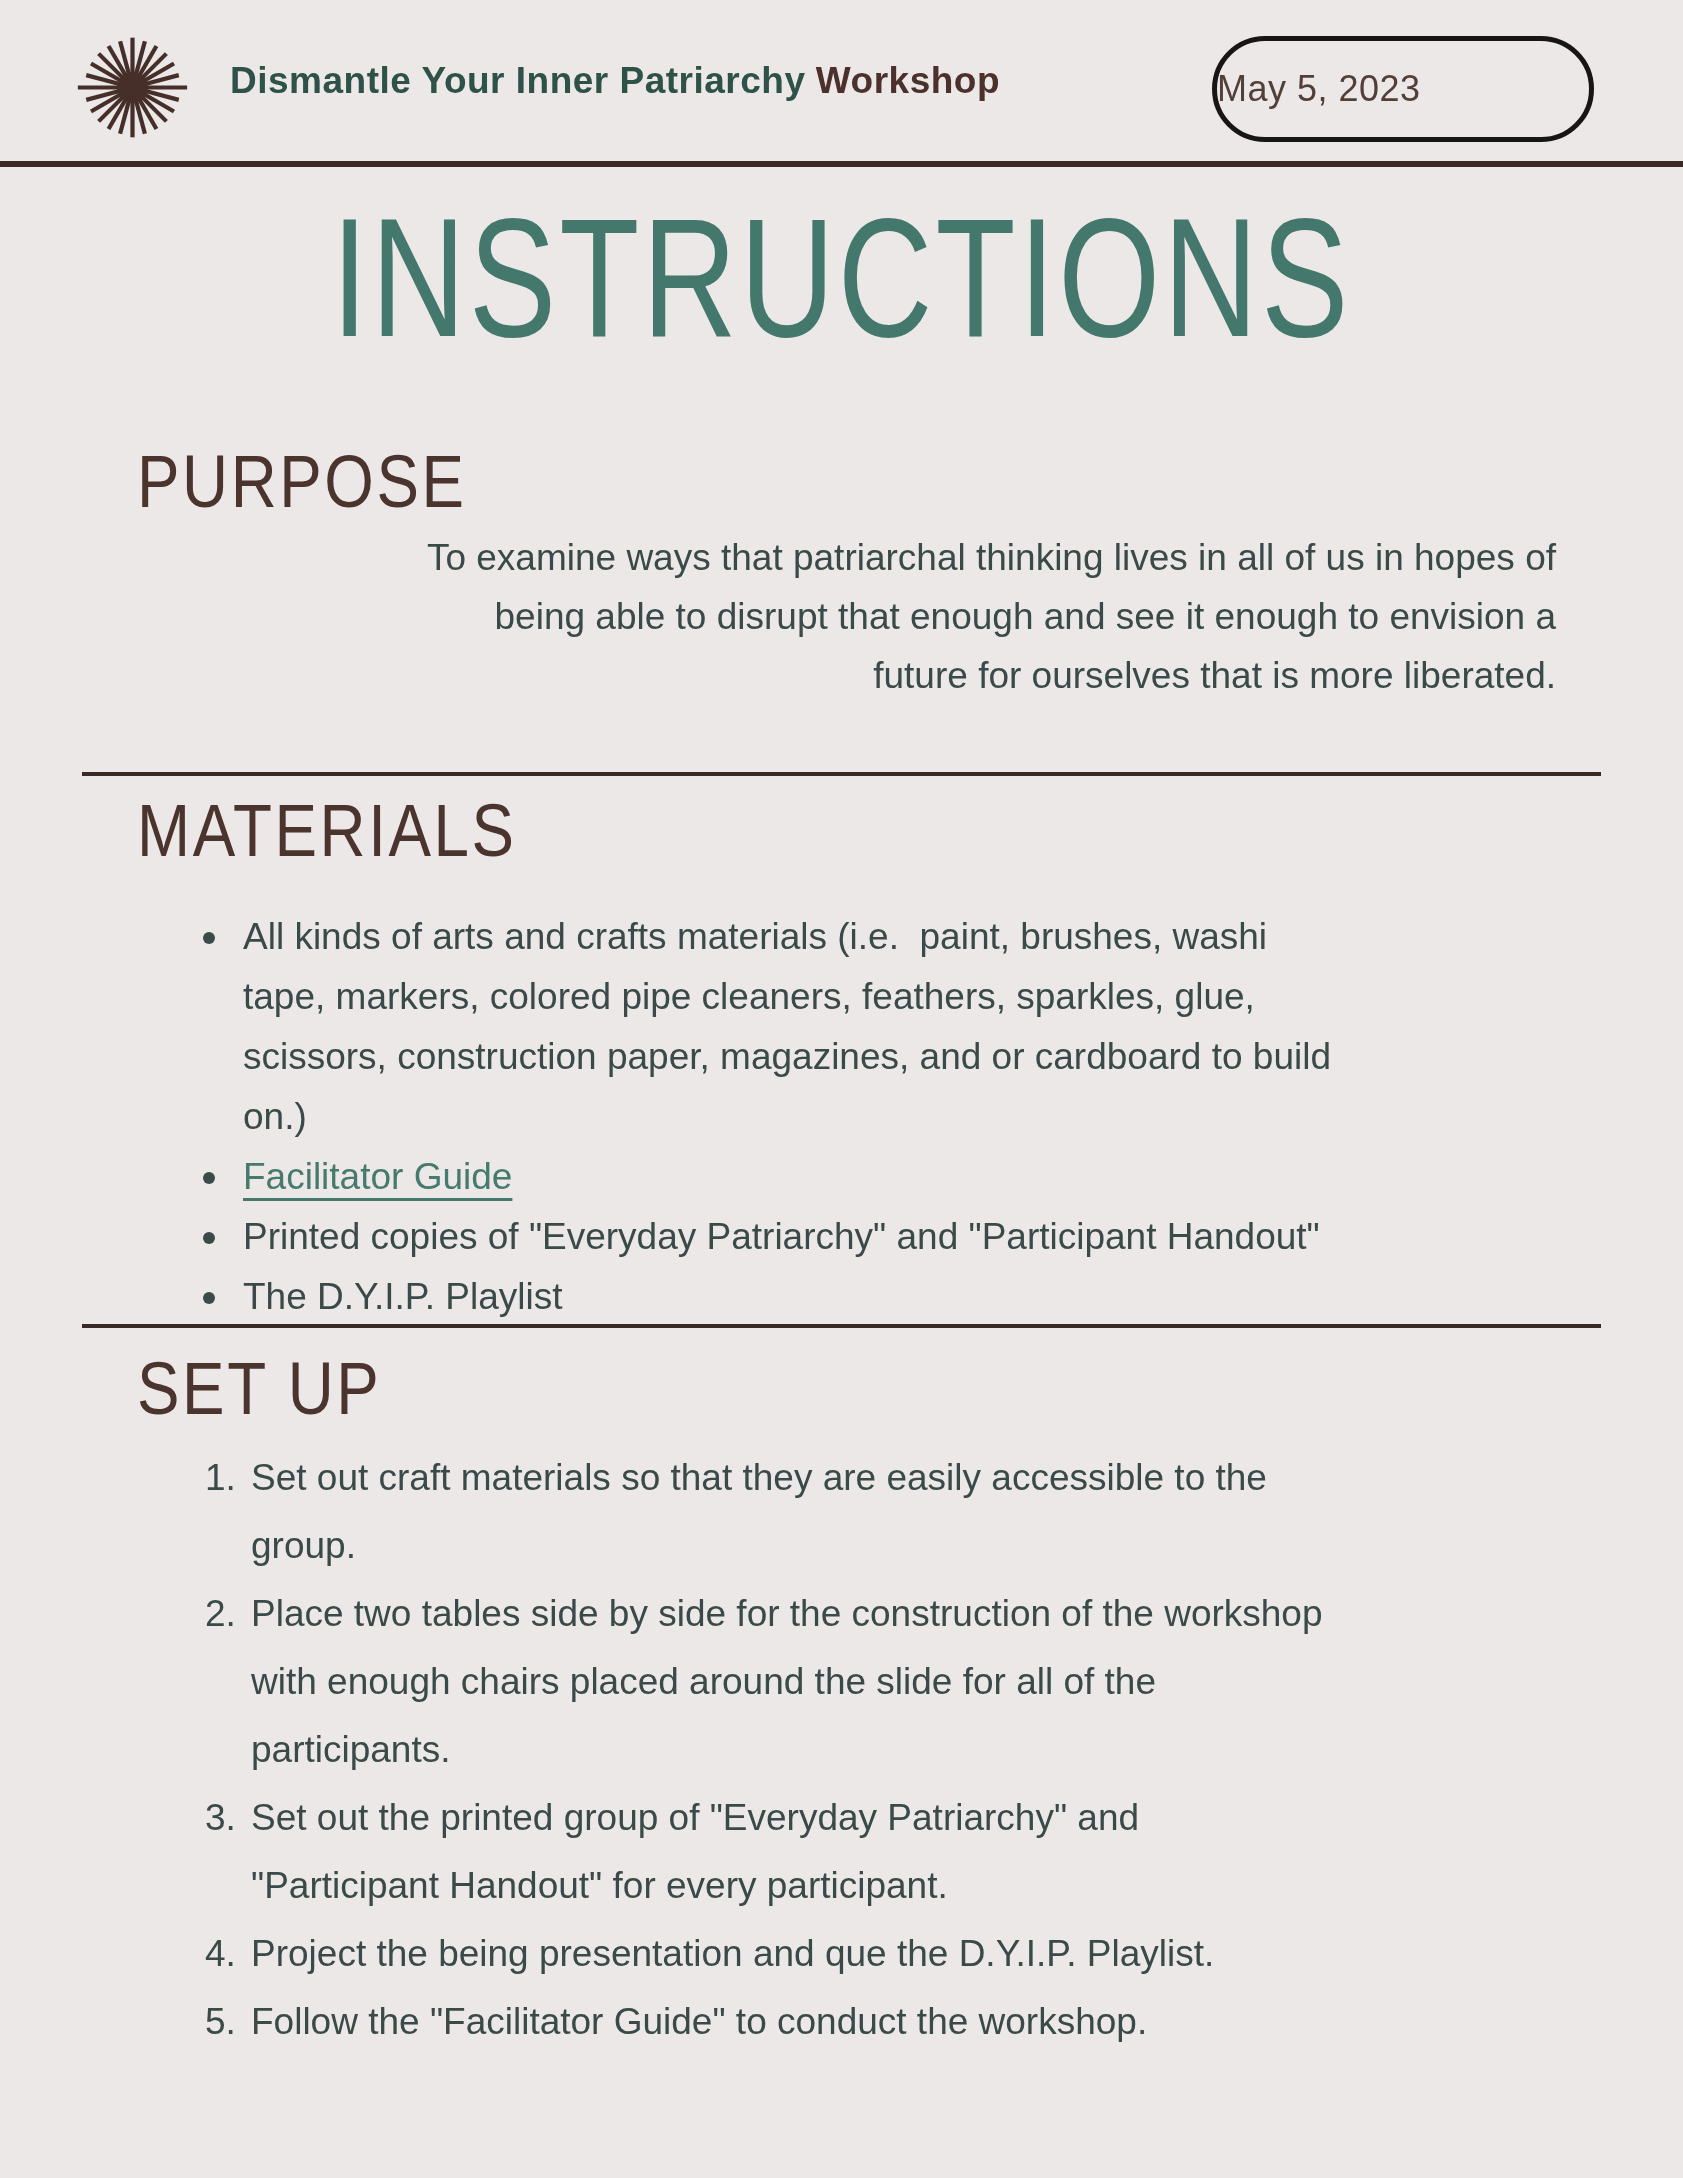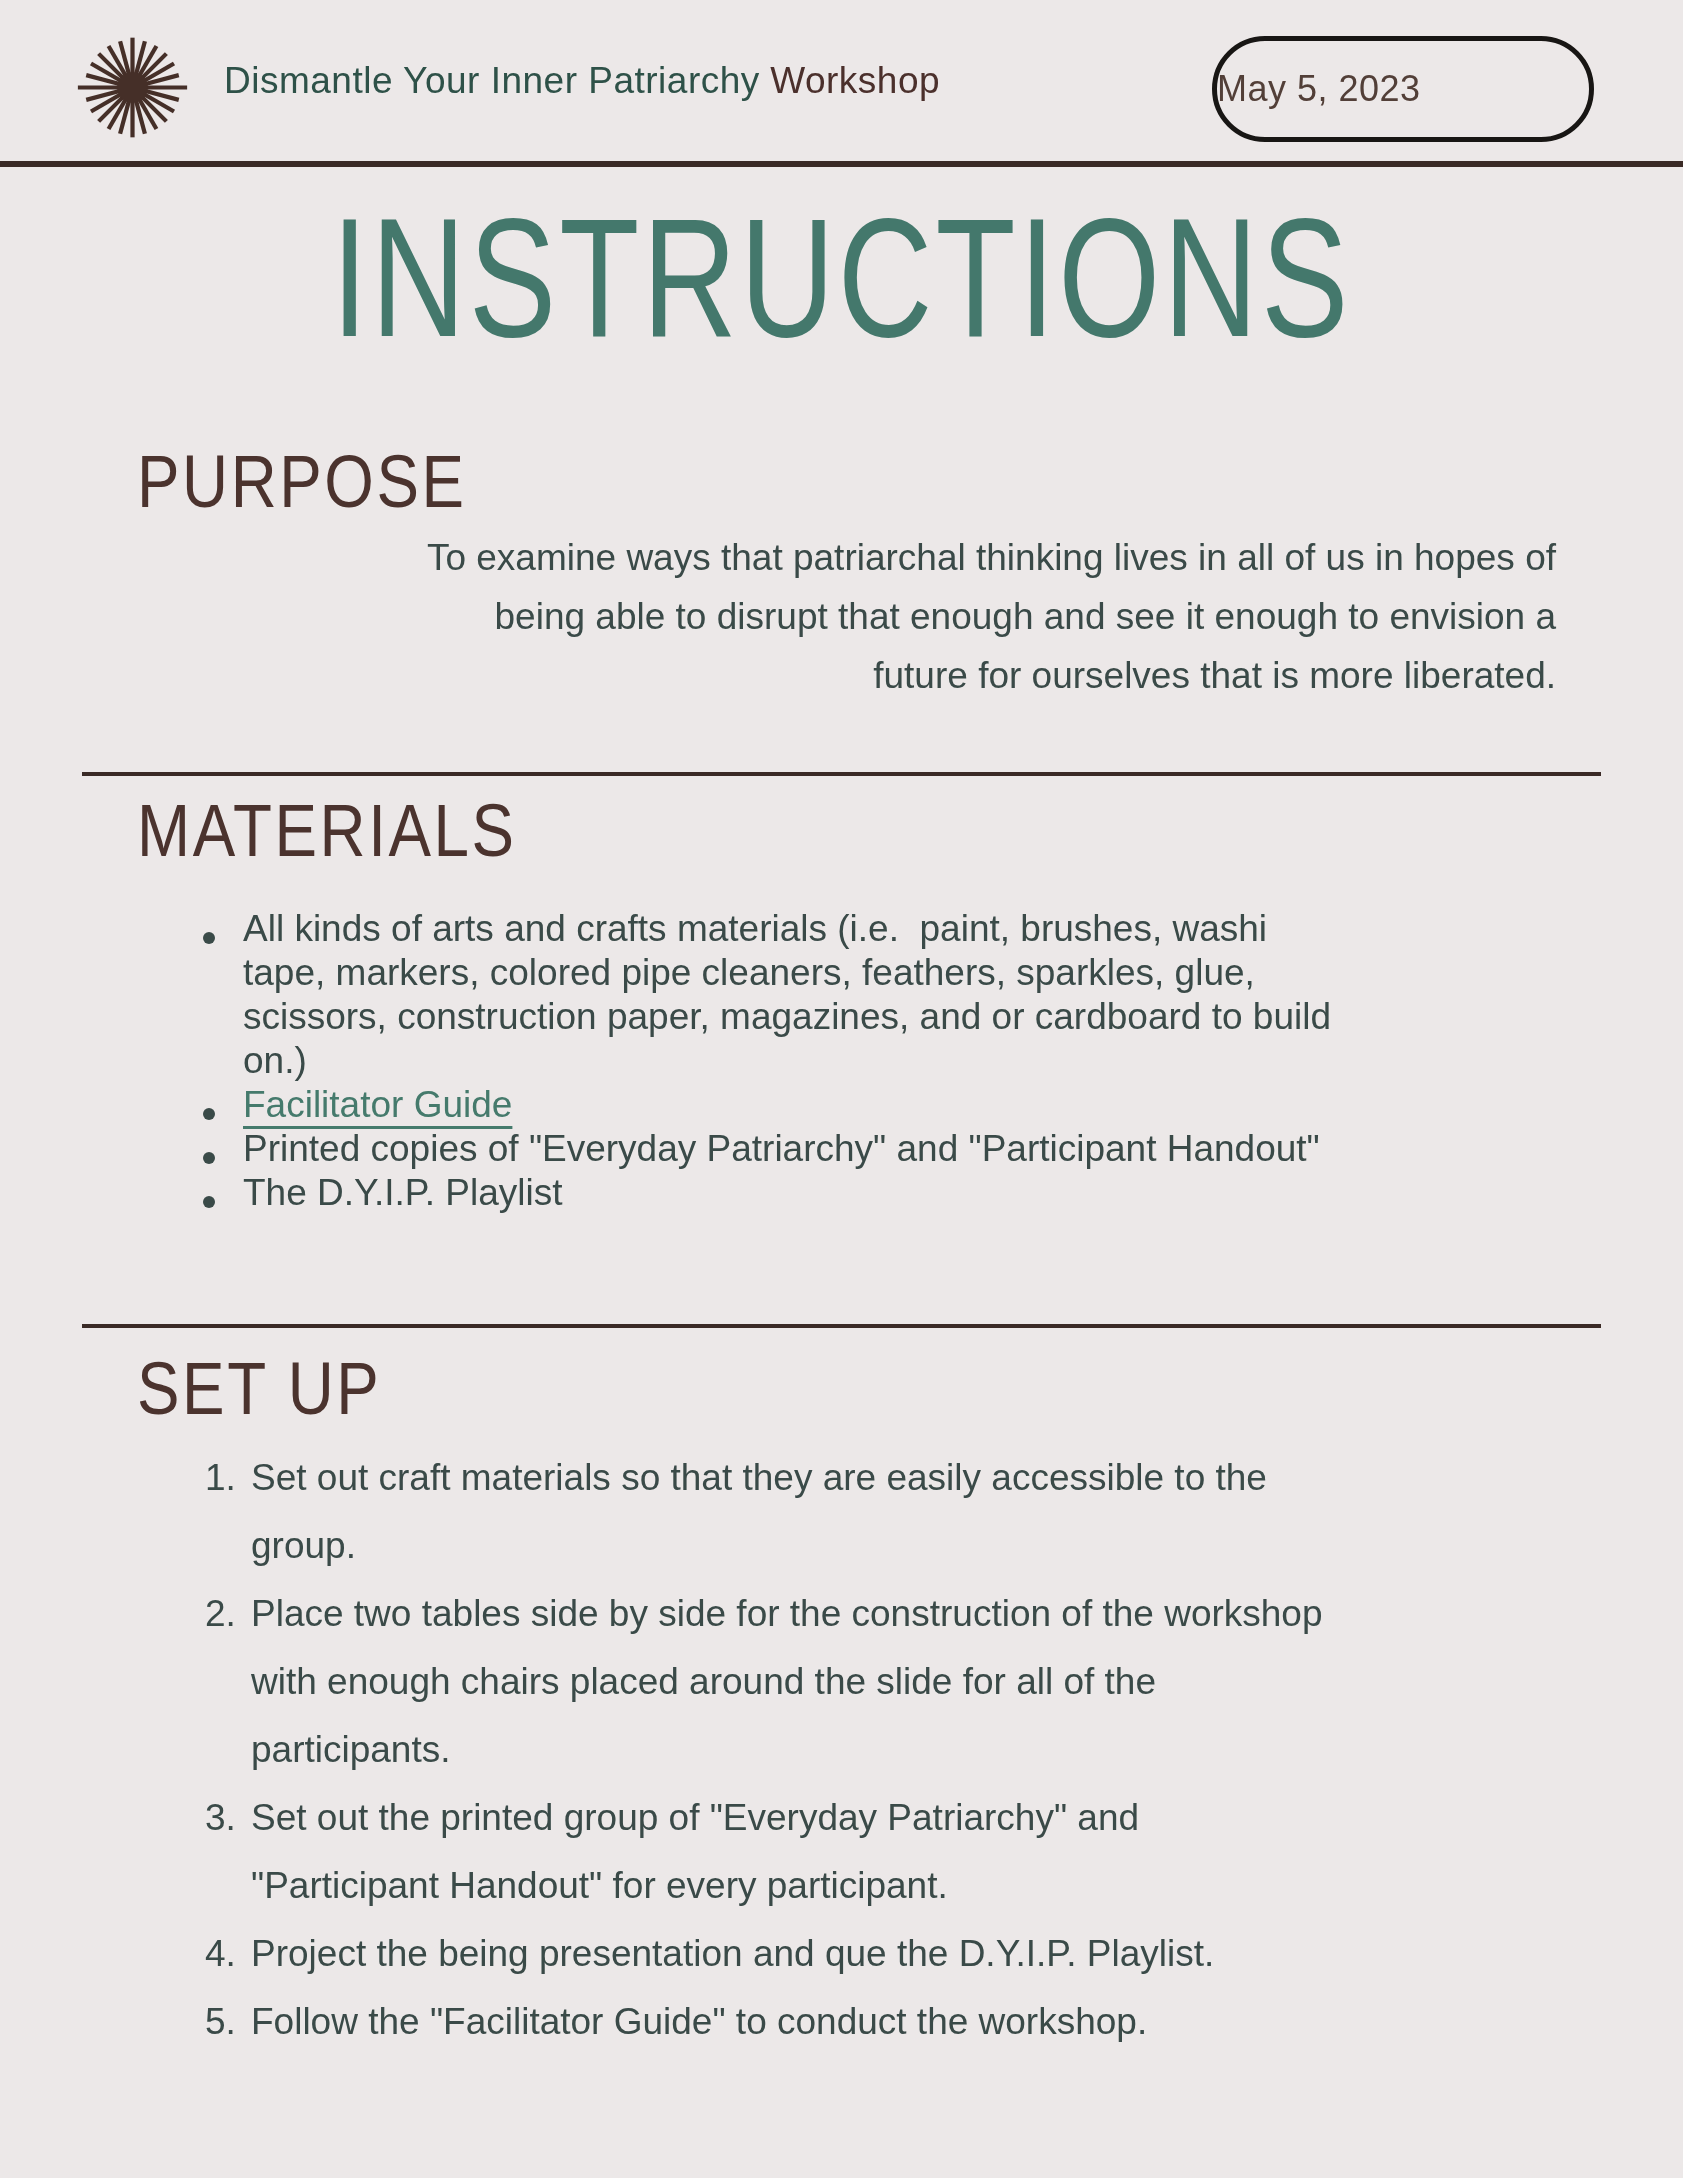--- a/index.html
+++ b/index.html
@@ -13,22 +13,22 @@
   
   .header{
     position:absolute;top:0;left:0;width:1683px;height:161px;
     border-bottom:6px solid var(--rule,#3a2a26);
     box-sizing:content-box;
   }
   .logo{
     position:absolute;left:75px;top:30px;width:115px;height:115px;
   }
   .header-title{
-    position:absolute;left:224px;top:50%;transform:translateY(-50%);
-    font-size:37px;font-weight:normal;letter-spacing:0.5px;white-space:nowrap;
+    position:absolute;left:230px;top:50%;transform:translateY(-50%);
+    font-size:37px;font-weight:bold;letter-spacing:0.5px;white-space:nowrap;
   }
   .header-title .t1{color:var(--header_teal,#2e5148);}
   .header-title .t2{color:var(--maroon2,#4b302c);margin-left:0.28em;}
   .date-badge{
     position:absolute;left:1212px;top:36px;width:382px;height:106px;
     box-sizing:border-box;border:5px solid var(--pill_border,#181614);
     border-radius:59px;display:flex;align-items:center;justify-content:flex-start;
     font-size:36px;color:var(--pill_text,#523f38);letter-spacing:0.5px;
   }
   
@@ -54,21 +54,21 @@
   .purpose-body{
     position:absolute;left:170px;top:528px;width:1386px;
     line-height:59px;white-space:pre-line;text-align:right;
   }
   .rule{position:absolute;left:82px;width:1519px;height:4px;background:var(--rule,#3a2a26);}
   .rule1{top:772px;}
   .rule2{top:1324px;}
   
   .materials-list{
     position:absolute;left:203px;top:907px;width:1317px;
-    list-style:none;margin:0;padding:0;line-height:44px;
+    list-style:none;margin:0;padding:0;line-height:60px;
   }
   .materials-list li{display:flex;align-items:flex-start;}
   .dot{
     width:12px;height:12px;border-radius:50%;
     background:var(--body,#3a4a48);
     margin:25px 28px 0 0;flex-shrink:0;
   }
   .mat-text{flex:1;white-space:pre-line;}
   .link{
     color:var(--link,#457a6c);

